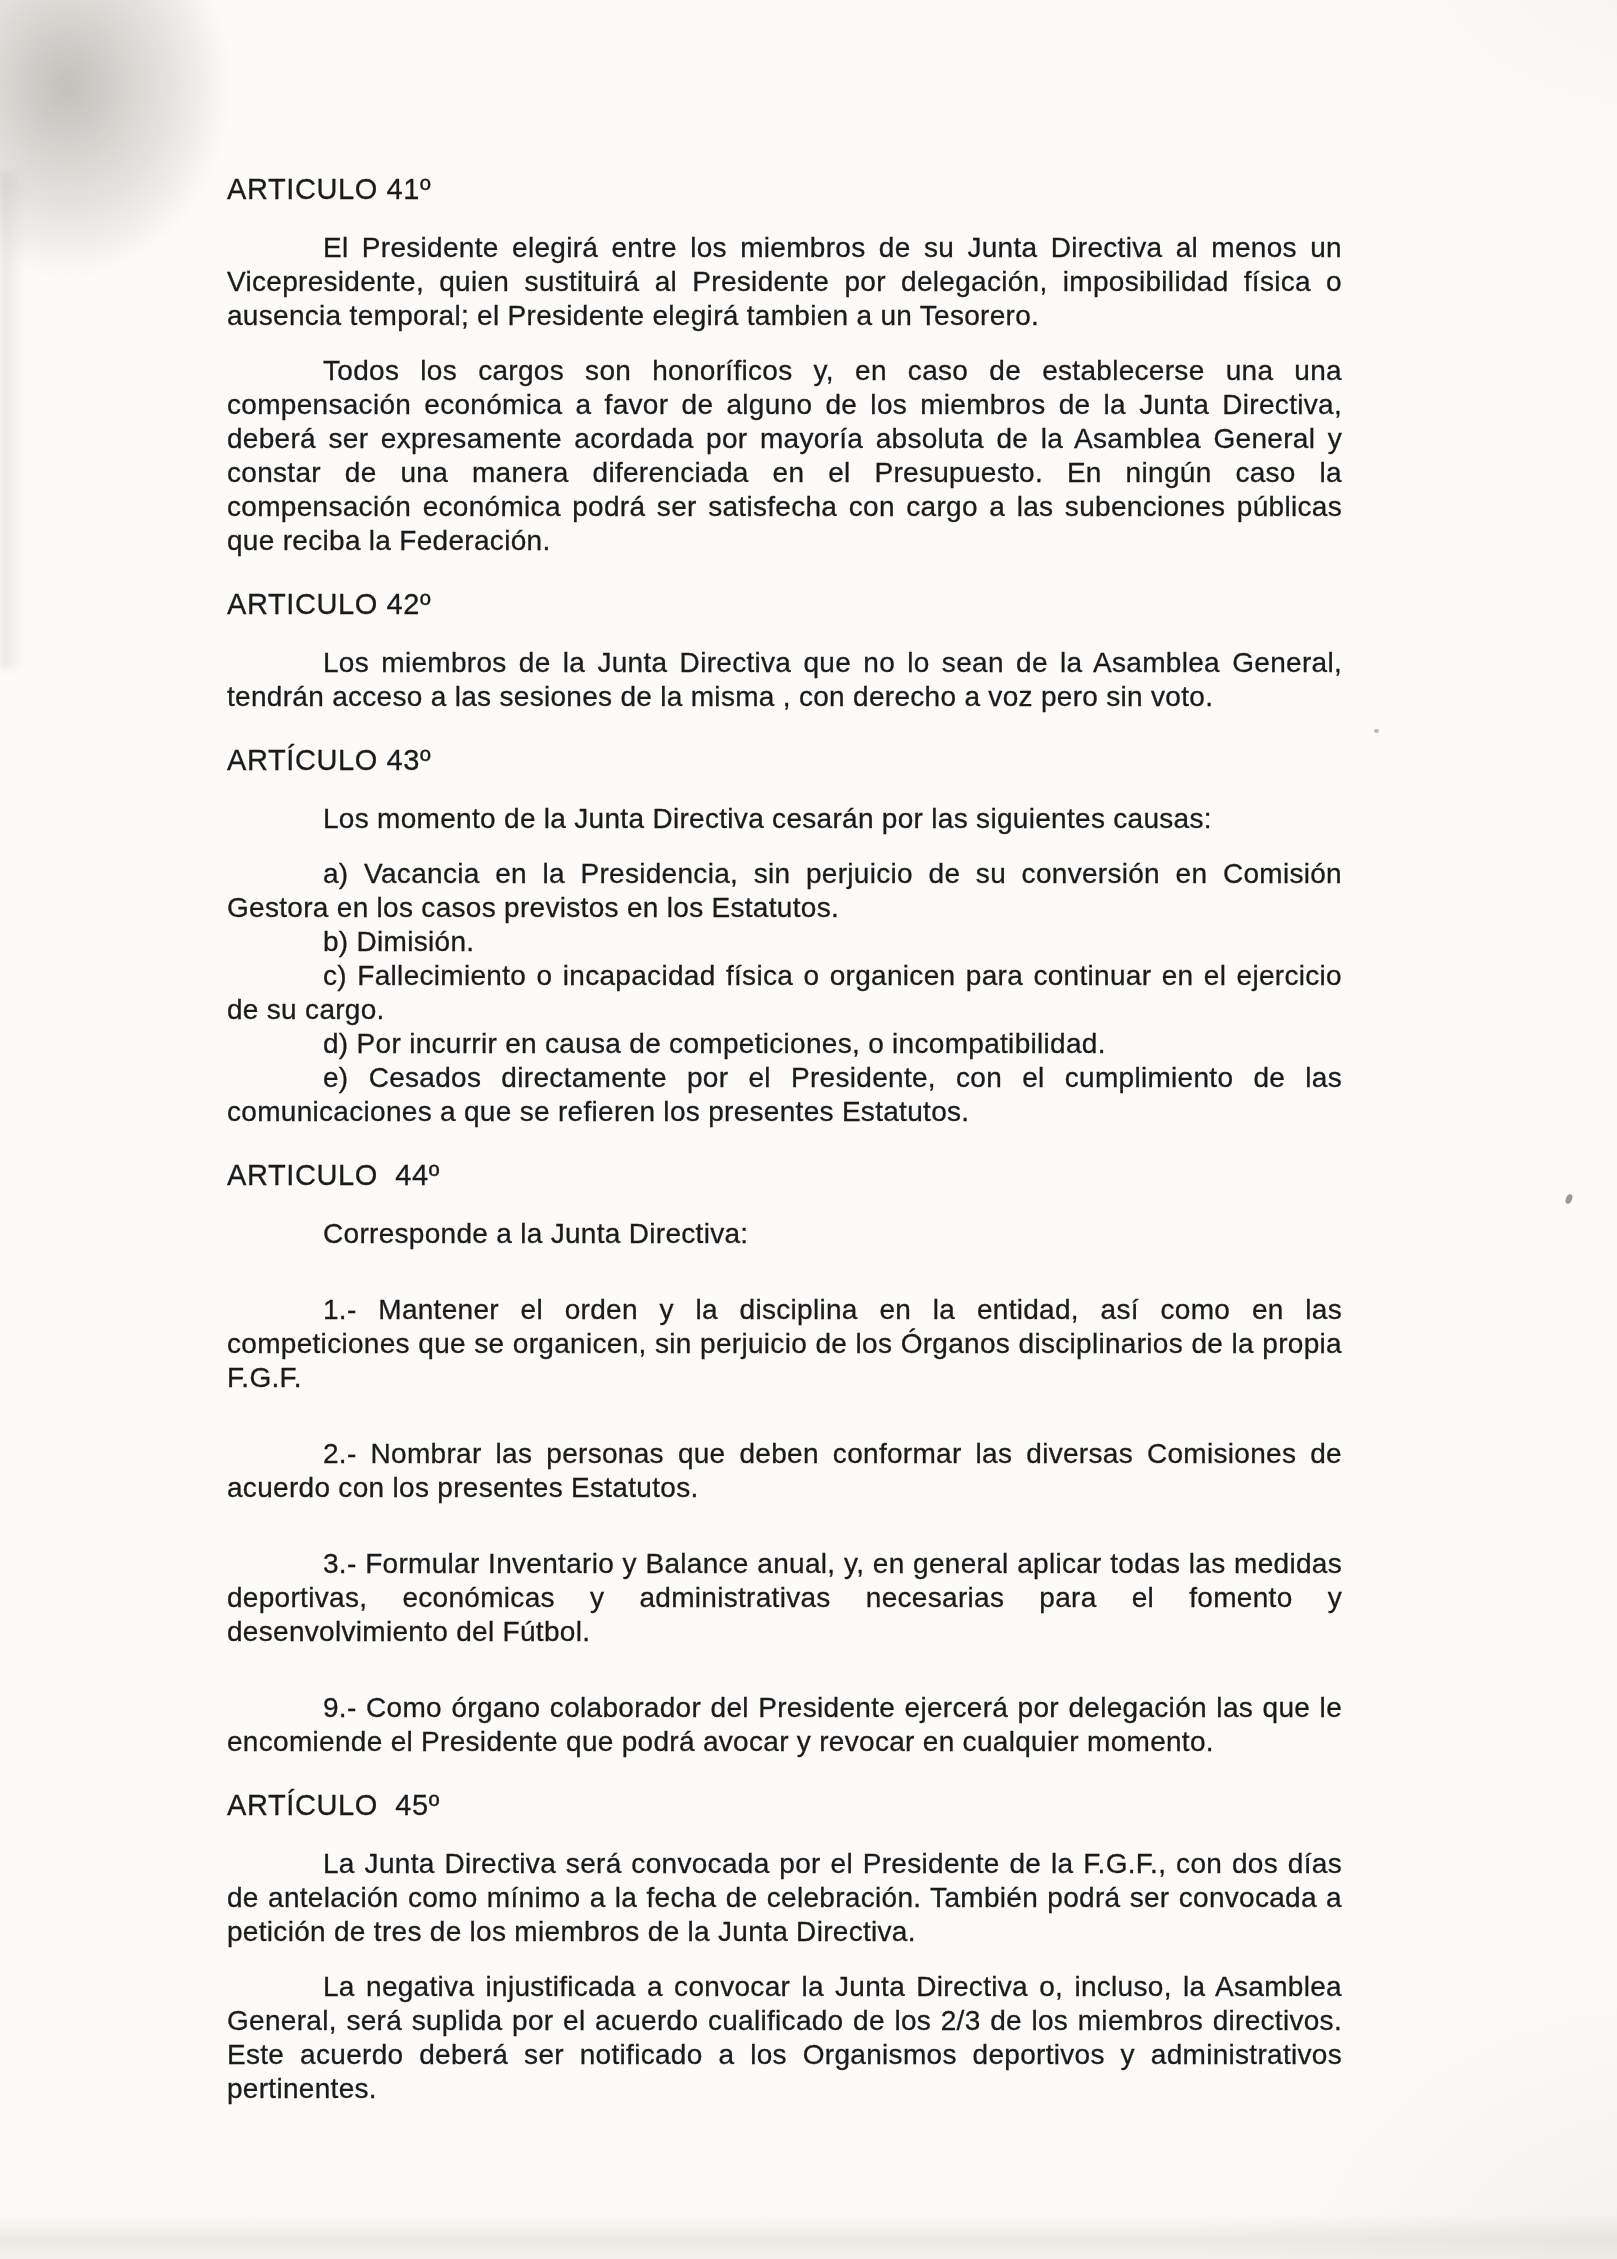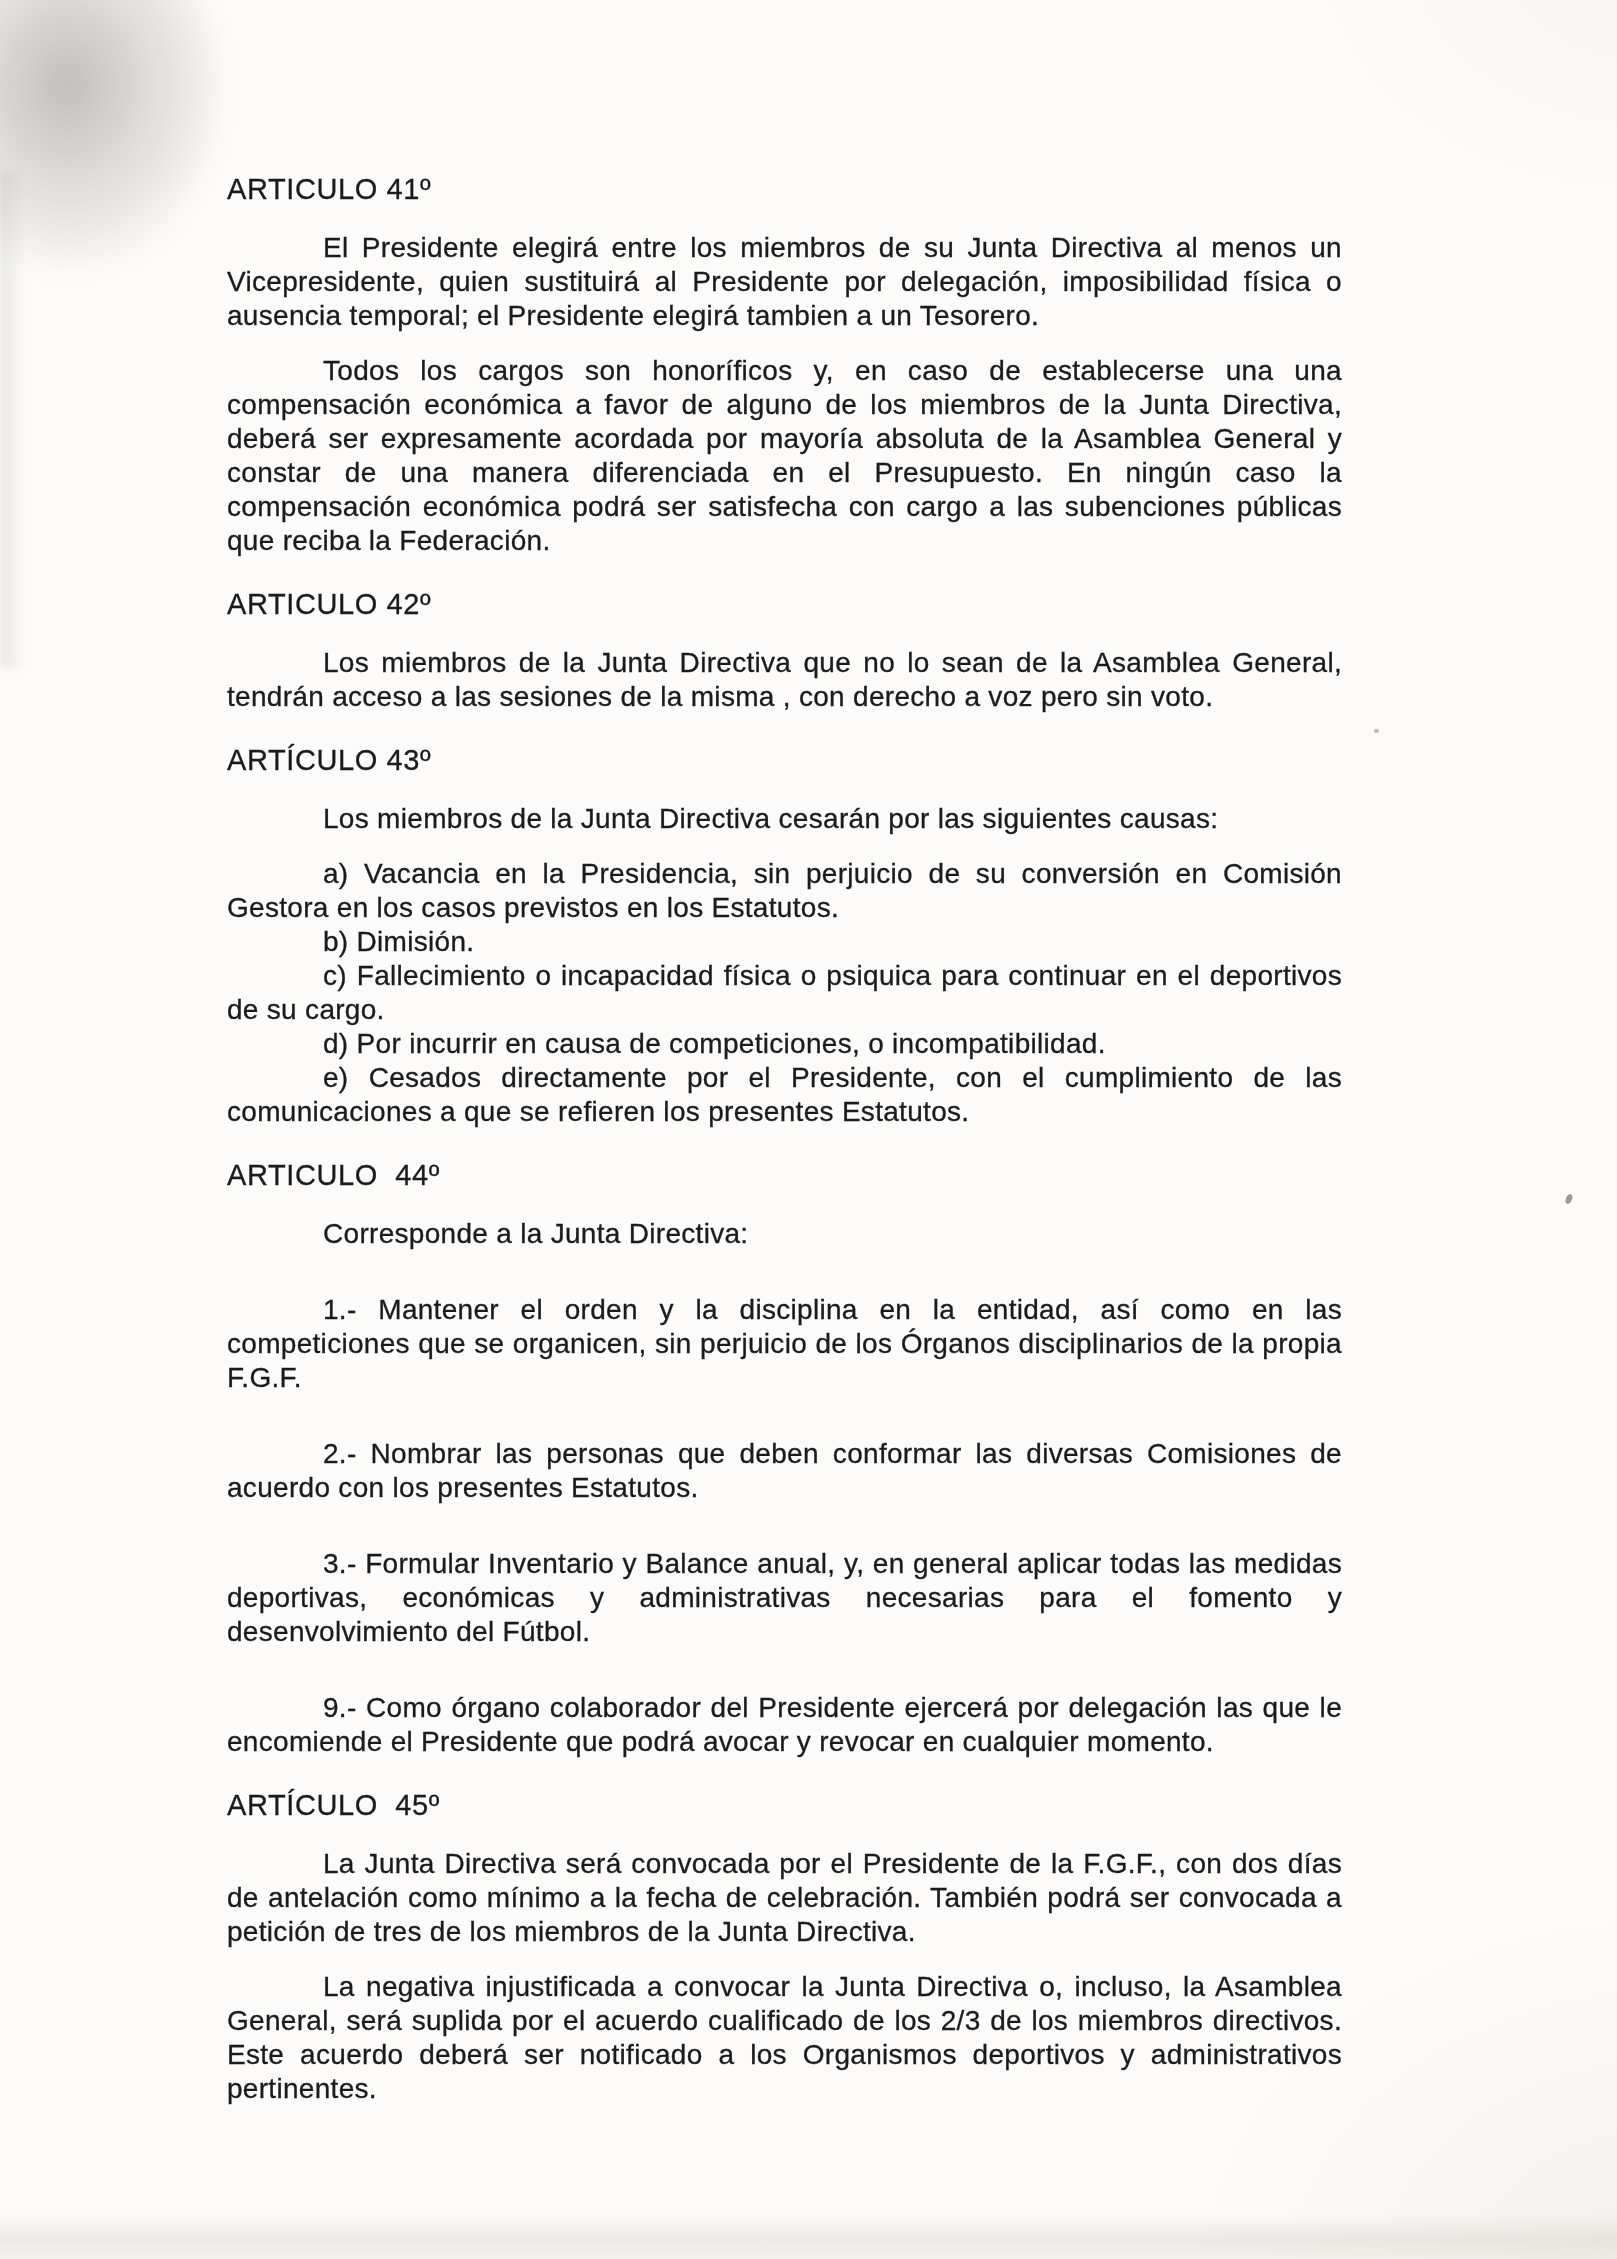--- a/index.html
+++ b/index.html
@@ -110,24 +110,24 @@
       <p class="para">Todos los cargos son honoríficos y, en caso de establecerse una una compensación económica a favor de alguno de los miembros de la Junta Directiva, deberá ser expresamente acordada por mayoría absoluta de la Asamblea General y constar de una manera diferenciada en el Presupuesto. En ningún caso la compensación económica podrá ser satisfecha con cargo a las subenciones públicas que reciba la Federación.</p>
     </div>
 
     <div class="article">
       <h2 class="heading">ARTICULO 42º</h2>
       <p class="para">Los miembros de la Junta Directiva que no lo sean de la Asamblea General, tendrán acceso a las sesiones de la misma , con derecho a voz pero sin voto.</p>
     </div>
 
     <div class="article">
       <h2 class="heading">ARTÍCULO 43º</h2>
-      <p class="para">Los miembros de la Junta Directiva cesarán por las siguientes causas:</p>
+      <p class="para">Los momento de la Junta Directiva cesarán por las siguientes causas:</p>
       <p class="para">a) Vacancia en la Presidencia, sin perjuicio de su conversión en Comisión Gestora en los casos previstos en los Estatutos.</p>
       <p class="para tight">b) Dimisión.</p>
-      <p class="para tight">c) Fallecimiento o incapacidad física o psiquica para continuar en el deportivos de su cargo.</p>
+      <p class="para tight">c) Fallecimiento o incapacidad física o organicen para continuar en el ejercicio de su cargo.</p>
       <p class="para tight">d) Por incurrir en causa de competiciones, o incompatibilidad.</p>
       <p class="para tight">e) Cesados directamente por el Presidente, con el cumplimiento de las comunicaciones a que se refieren los presentes Estatutos.</p>
     </div>
 
     <div class="article">
       <h2 class="heading">ARTICULO  44º</h2>
       <p class="para">Corresponde a la Junta Directiva:</p>
       <p class="para spaced">1.- Mantener el orden y la disciplina en la entidad, así como en las competiciones que se organicen, sin perjuicio de los Órganos disciplinarios de la propia F.G.F.</p>
       <p class="para spaced">2.- Nombrar las personas que deben conformar las diversas Comisiones de acuerdo con los presentes Estatutos.</p>
       <p class="para spaced">3.- Formular Inventario y Balance anual, y, en general aplicar todas las medidas deportivas, económicas y administrativas necesarias para el fomento y desenvolvimiento del Fútbol.</p>

